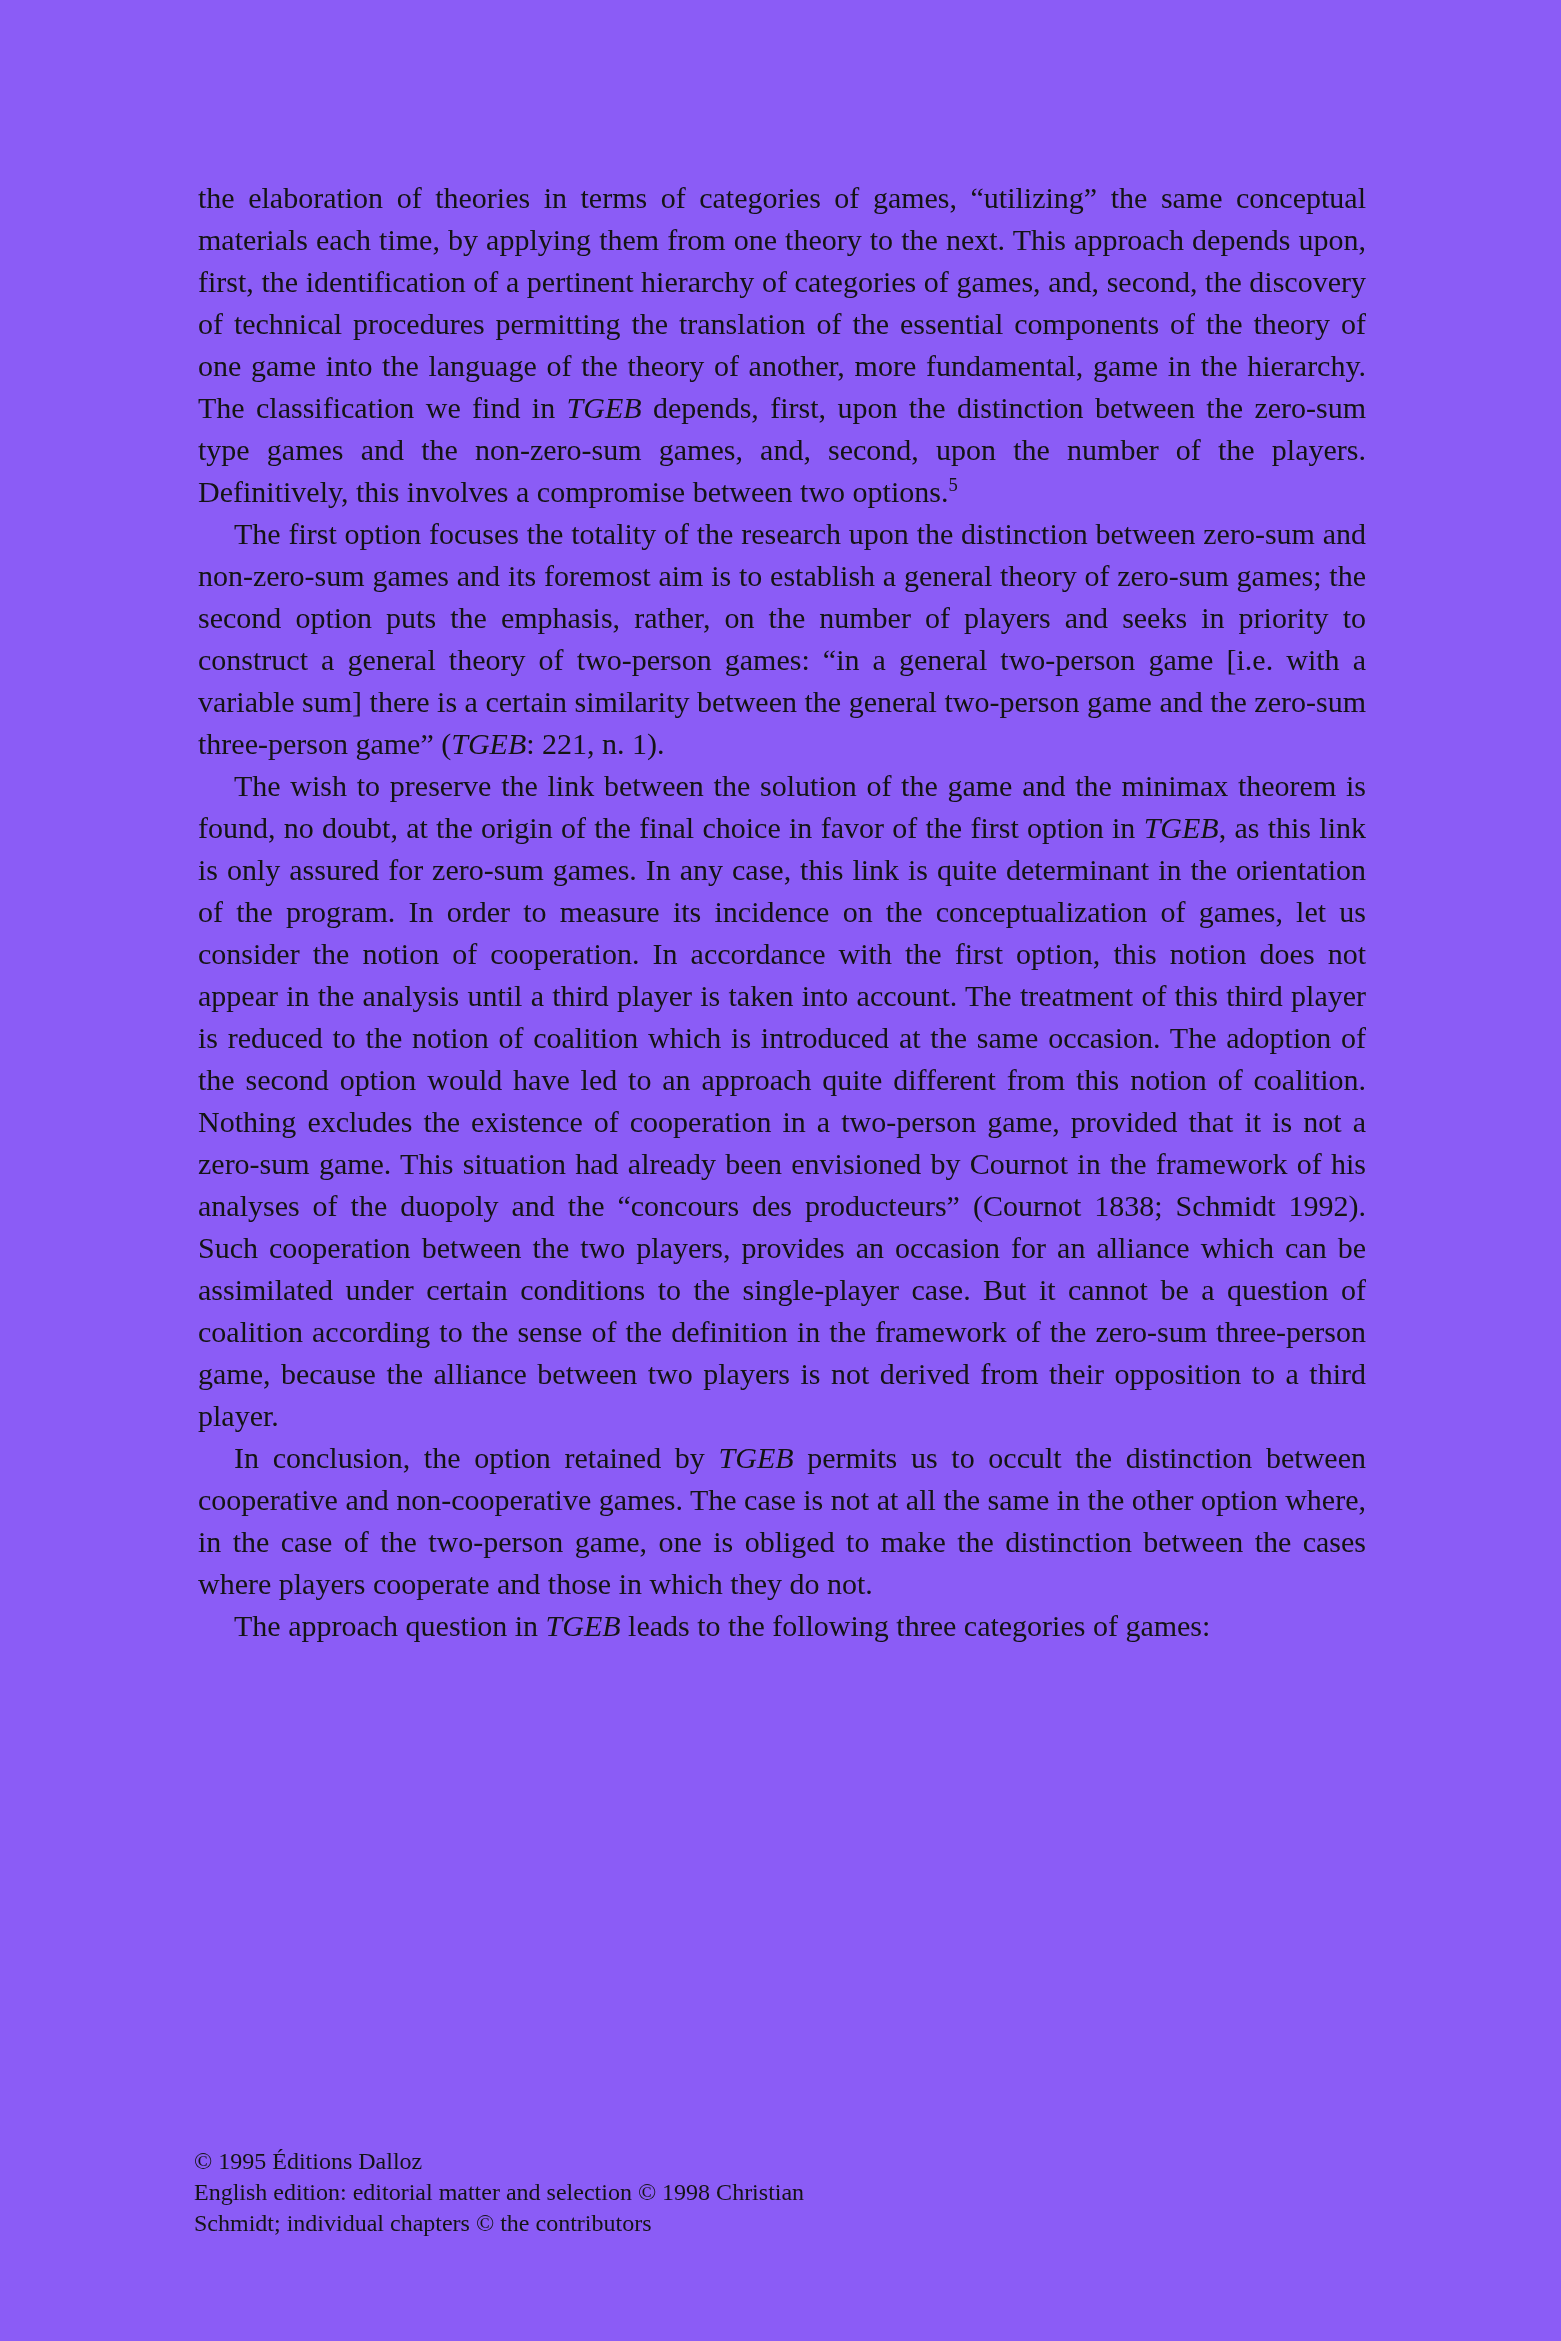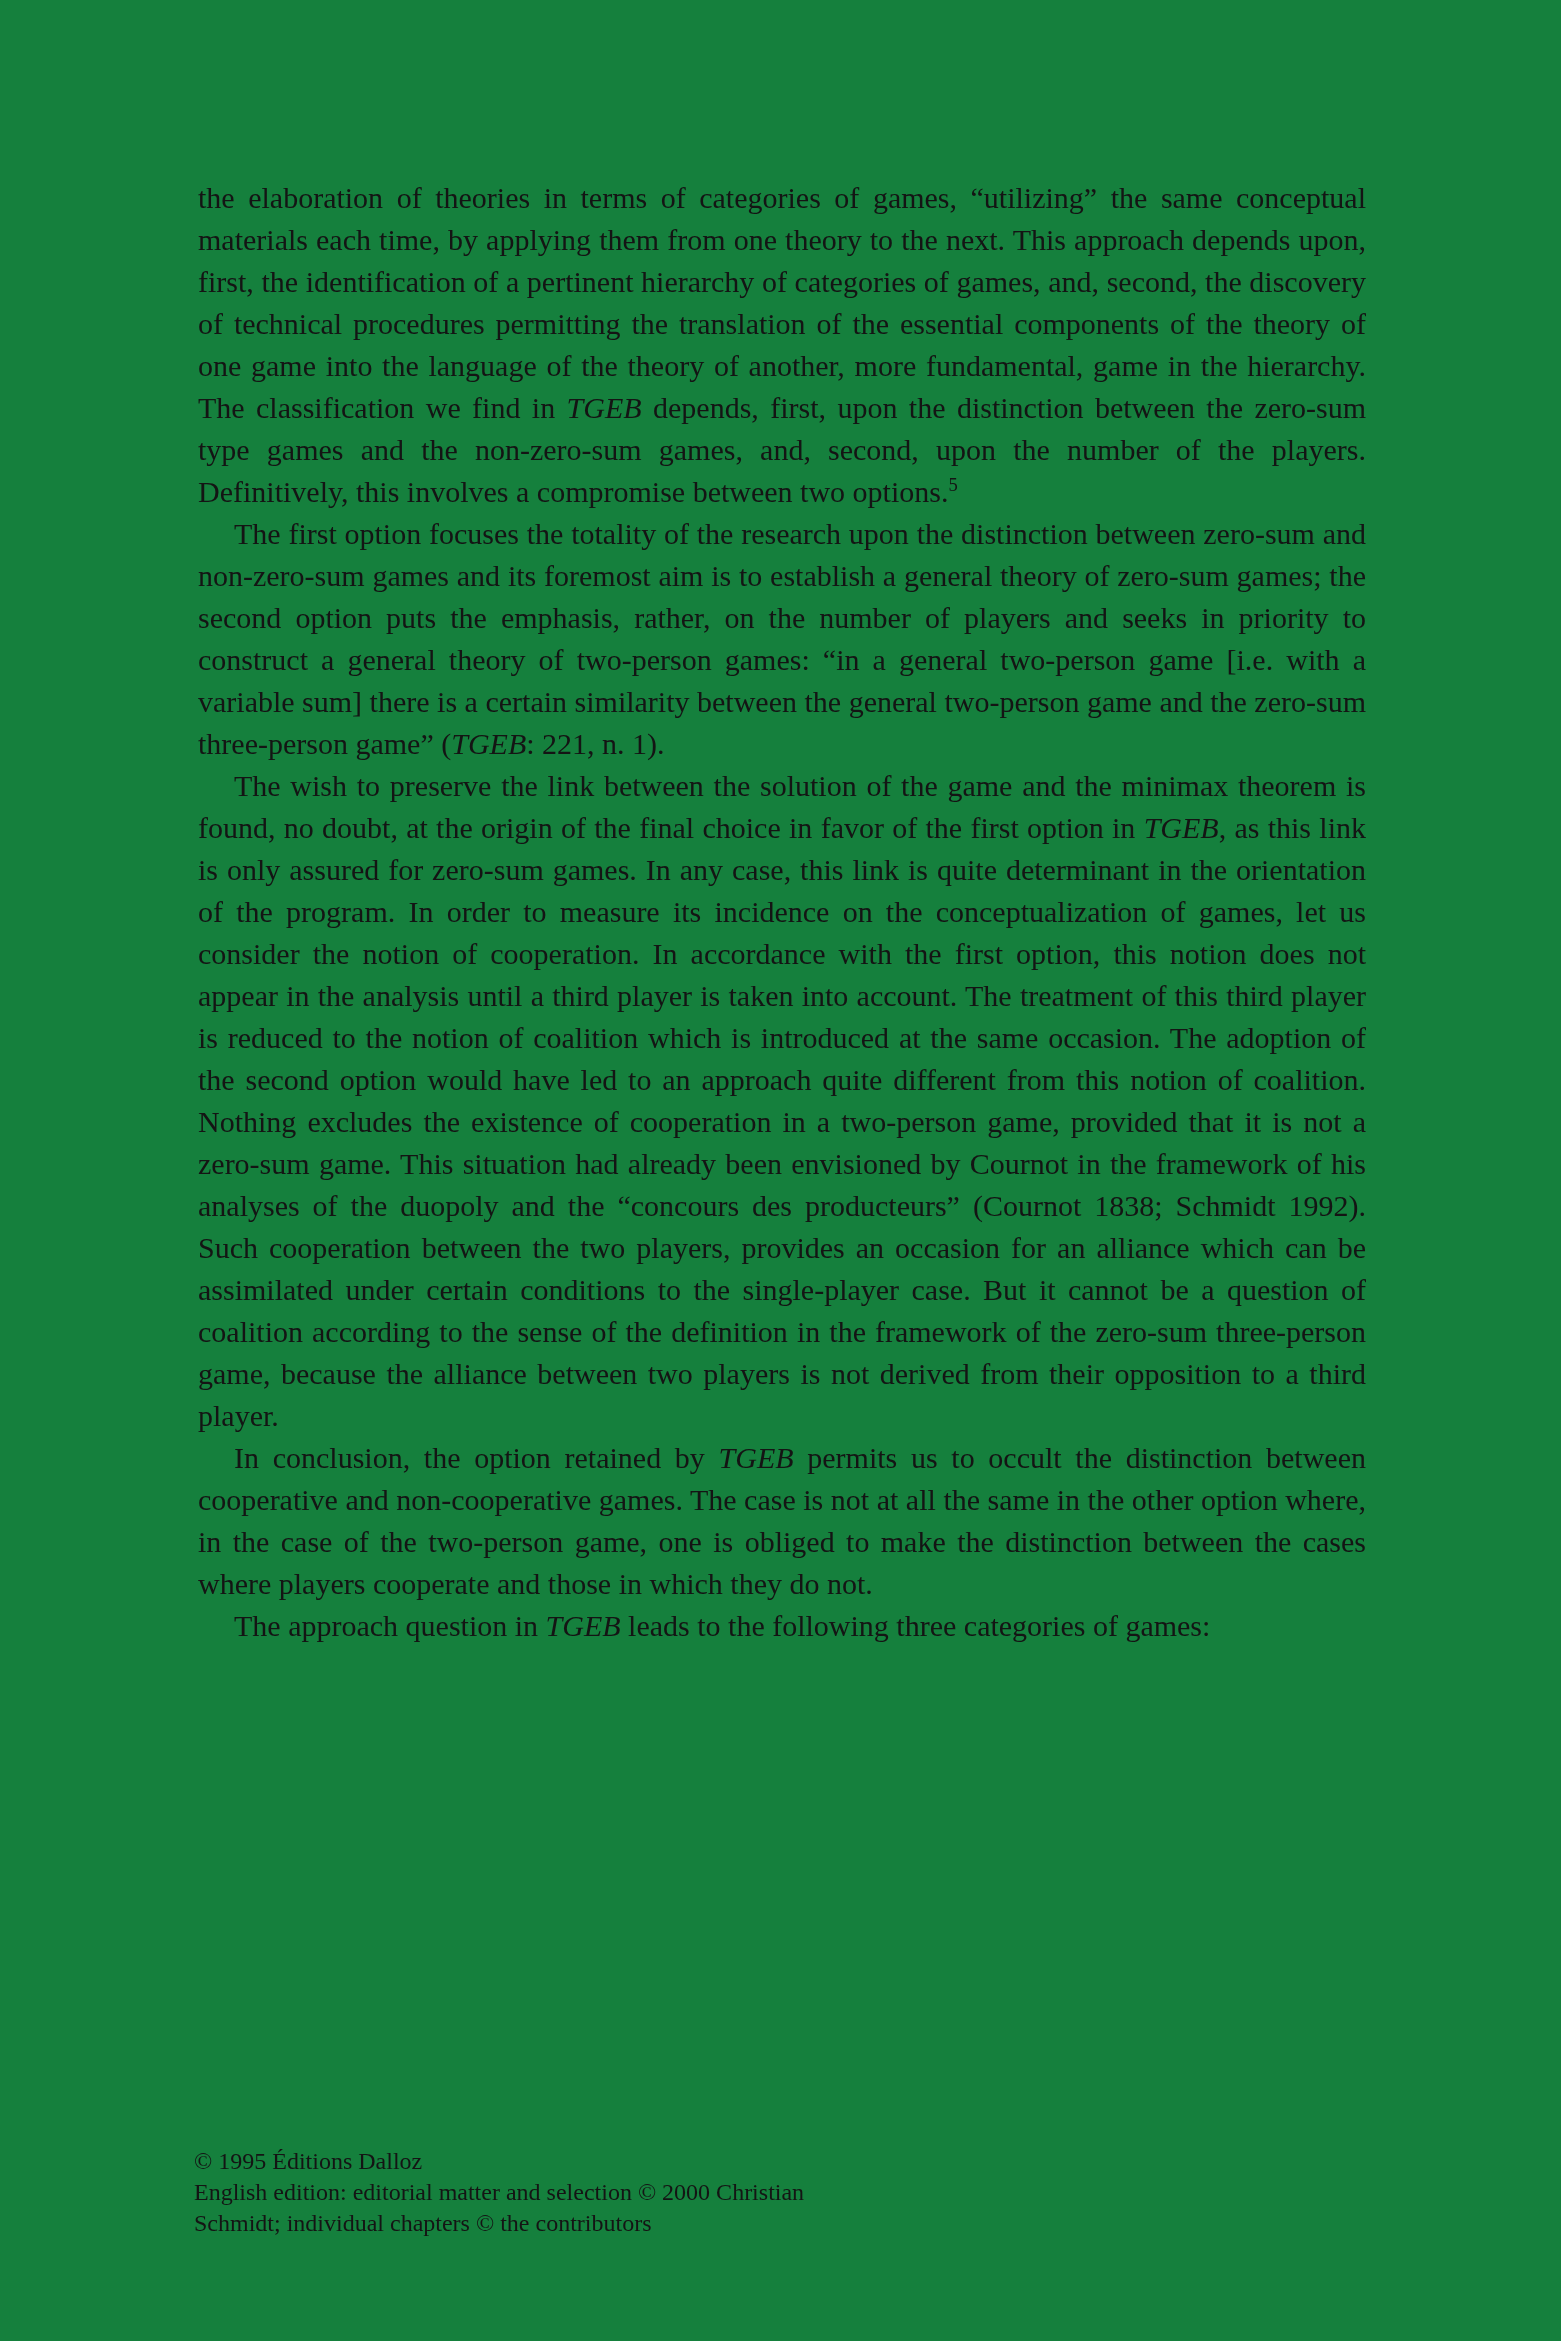--- a/index.html
+++ b/index.html
@@ -10,21 +10,21 @@
     width: 1561px;
     height: 2342px;
     background: #ffffff;
     position: relative;
     font-family: "Liberation Serif", serif;
     color: #141414;
   }
   .page {
     position: absolute;
     inset: 0;
-    background: #15803d;
+    background: #8b5cf6;
   }
   .text-block {
     position: absolute;
     left: 198px;
     top: 177px;
     width: 1168px;
     font-size: 30px;
     line-height: 42px;
     text-align: justify;
   }
@@ -65,17 +65,17 @@
 <div class="page">
   <div class="text-block">
       <p class="para"><span>the elaboration of theories in terms of categories of games, “utilizing” the same conceptual materials each time, by applying them from one theory to the next. This approach depends upon, first, the identification of a pertinent hierarchy of categories of games, and, second, the discovery of technical procedures permitting the translation of the essential components of the theory of one game into the language of the theory of another, more fundamental, game in the hierarchy. The classification we find in </span><em>TGEB</em><span> depends, first, upon the distinction between the zero-sum type games and the non-zero-sum games, and, second, upon the number of the players. Definitively, this involves a compromise between two options.</span><sup>5</sup></p>
       <p class="para indent"><span>The first option focuses the totality of the research upon the distinction between zero-sum and non-zero-sum games and its foremost aim is to establish a general theory of zero-sum games; the second option puts the emphasis, rather, on the number of players and seeks in priority to construct a general theory of two-person games: “in a general two-person game [i.e. with a variable sum] there is a certain similarity between the general two-person game and the zero-sum three-person game” (</span><em>TGEB</em><span>: 221, n. 1).</span></p>
       <p class="para indent"><span>The wish to preserve the link between the solution of the game and the minimax theorem is found, no doubt, at the origin of the final choice in favor of the first option in </span><em>TGEB</em><span>, as this link is only assured for zero-sum games. In any case, this link is quite determinant in the orientation of the program. In order to measure its incidence on the conceptualization of games, let us consider the notion of cooperation. In accordance with the first option, this notion does not appear in the analysis until a third player is taken into account. The treatment of this third player is reduced to the notion of coalition which is introduced at the same occasion. The adoption of the second option would have led to an approach quite different from this notion of coalition. Nothing excludes the existence of cooperation in a two-person game, provided that it is not a zero-sum game. This situation had already been envisioned by Cournot in the framework of his analyses of the duopoly and the “concours des producteurs” (Cournot 1838; Schmidt 1992). Such cooperation between the two players, provides an occasion for an alliance which can be assimilated under certain conditions to the single-player case. But it cannot be a question of coalition according to the sense of the definition in the framework of the zero-sum three-person game, because the alliance between two players is not derived from their opposition to a third player.</span></p>
       <p class="para indent"><span>In conclusion, the option retained by </span><em>TGEB</em><span> permits us to occult the distinction between cooperative and non-cooperative games. The case is not at all the same in the other option where, in the case of the two-person game, one is obliged to make the distinction between the cases where players cooperate and those in which they do not.</span></p>
       <p class="para indent"><span>The approach question in </span><em>TGEB</em><span> leads to the following three categories of games:</span></p>
     </div>
   <div class="footer">
       <div class="footer-line">© 1995 Éditions Dalloz</div>
-      <div class="footer-line">English edition: editorial matter and selection © 2000 Christian</div>
+      <div class="footer-line">English edition: editorial matter and selection © 1998 Christian</div>
       <div class="footer-line">Schmidt; individual chapters © the contributors</div>
     </div>
 </div>
 
 
 </body></html>

